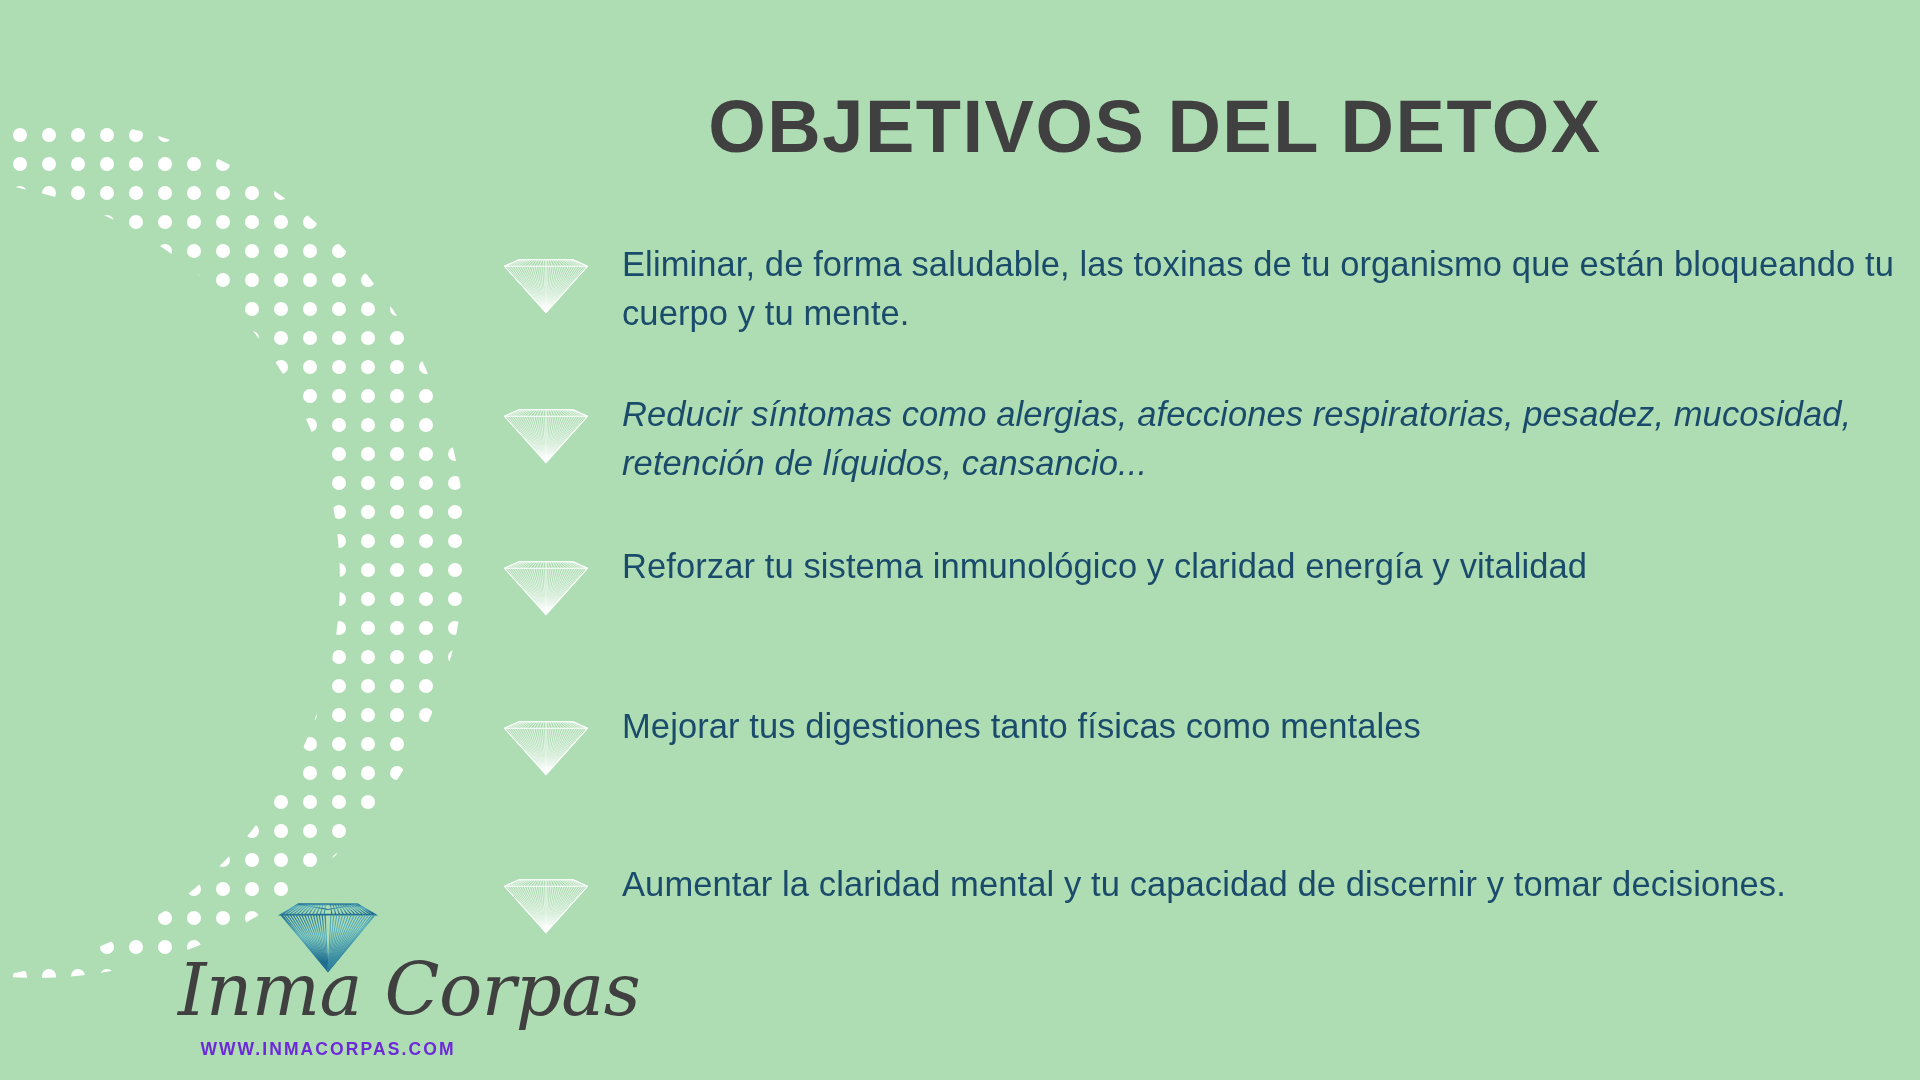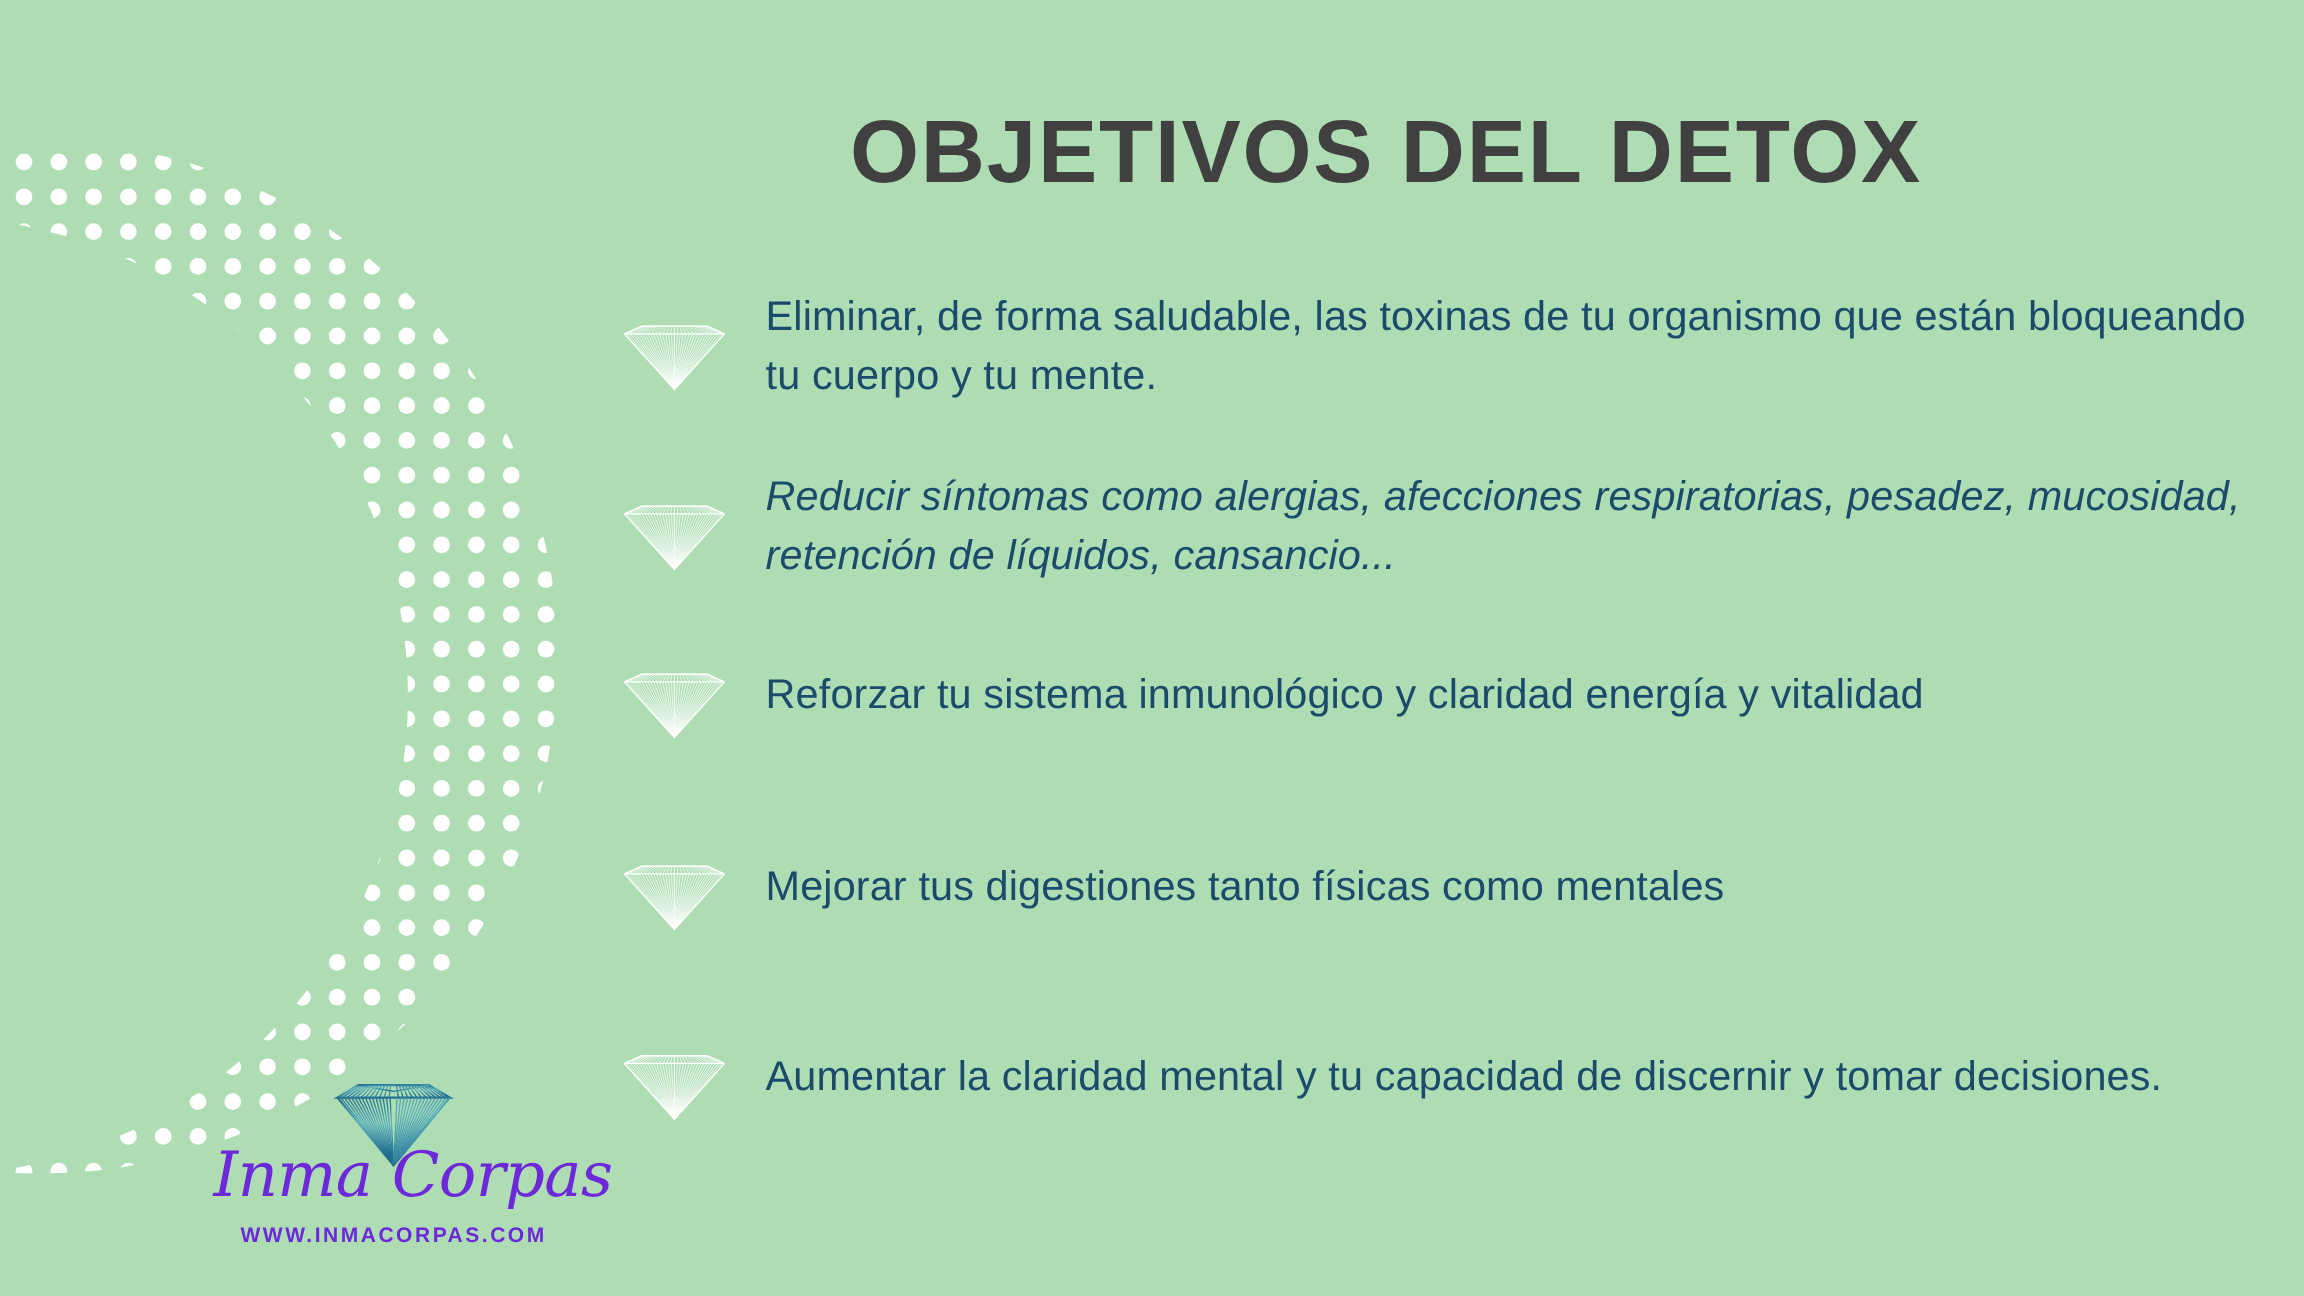--- a/index.html
+++ b/index.html
@@ -48,23 +48,23 @@
 
   
   #objectives-list {
     position: absolute;
     left: 498px;
     top: 240px;
     width: 1400px;
   }
   .objective-item {
     display: flex;
-    align-items: center;
+    align-items: flex-start;
     position: absolute;
-    left: 16px;
+    left: 0;
   }
   .objective-icon {
     width: 96px;
     min-width: 96px;
     height: 74px;
     margin-right: 28px;
     position: relative;
     top: 2px;
   }
   .objective-icon svg {
@@ -92,22 +92,22 @@
   }
   #logo-gem {
     width: 104px;
     height: 88px;
     margin: 0 auto;
     display: block;
   }
   #logo-script {
     font-family: "DejaVu Serif", serif;
     font-style: italic;
-    font-size: 52px;
-    color: #6d28d9;
+    font-size: 72px;
+    color: #404040;
     line-height: 1;
     margin-top: -22px;
     position: relative;
     z-index: 3;
     white-space: nowrap;
     letter-spacing: -0.5px;
   }
   #logo-url {
     font-family: "Liberation Sans", sans-serif;
     font-size: 17.5px;

